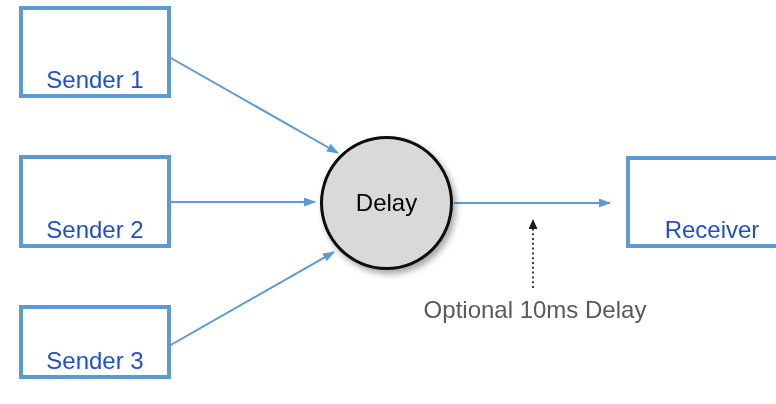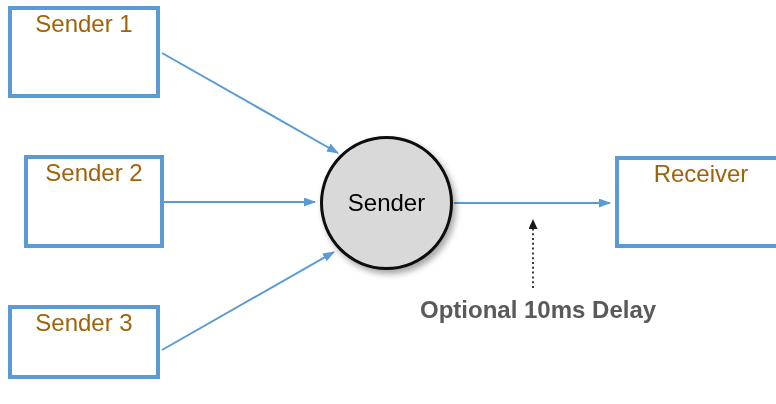--- a/index.html
+++ b/index.html
@@ -21,28 +21,29 @@
     top: 0;
     width: 776px;
     height: 404px;
   }
   .node-box {
     position: absolute;
     box-sizing: border-box;
     background: #ffffff;
     border: 4px solid #5B9BD5;
     display: flex;
-    align-items: flex-start;
+    align-items: flex-end;
     justify-content: center;
     font-size: 24px;
-    color: #a16207;
+    color: #1d4ed8;
     white-space: nowrap;
+    margin-left: 11px;
   }
   .node-box.sender1 { left: 8px;   top: 6px;   width: 152px; height: 92px; }
-  .node-box.sender2 { left: 24px;   top: 155px; width: 140px; height: 93px; }
+  .node-box.sender2 { left: 8px;   top: 155px; width: 152px; height: 93px; }
   .node-box.sender3 { left: 8px;   top: 305px; width: 152px; height: 74px; }
   .node-box.receiver{ left: 615px; top: 156px; width: 172px; height: 92px; }
   .switch-circle {
     position: absolute;
     box-sizing: border-box;
     left: 320px;
     top: 136px;
     width: 133px;
     height: 134px;
     background: #D9D9D9;
@@ -55,21 +56,21 @@
     color: #000000;
     box-shadow: 3px 4px 6px rgba(0,0,0,0.35);
   }
   .annotation {
     position: absolute;
     left: 420px;
     top: 296px;
     width: 230px;
     text-align: center;
     font-size: 24px;
-    font-weight: 700;
+    font-weight: 400;
     color: #595959;
     white-space: nowrap;
   }
 </style>
 </head>
 <body>
 
 <div class="canvas">
 
   <svg class="edges" viewBox="0 0 776 404" aria-hidden="true">
@@ -95,21 +96,21 @@
 
   <div class="node-box sender2">
     <span>Sender 2</span>
   </div>
 
   <div class="node-box sender3">
     <span>Sender 3</span>
   </div>
 
   <div class="switch-circle">
-    <span>Sender</span>
+    <span>Delay</span>
   </div>
 
   <div class="node-box receiver">
     <span>Receiver</span>
   </div>
 
   <div class="annotation">Optional 10ms Delay</div>
 
 </div>
 

